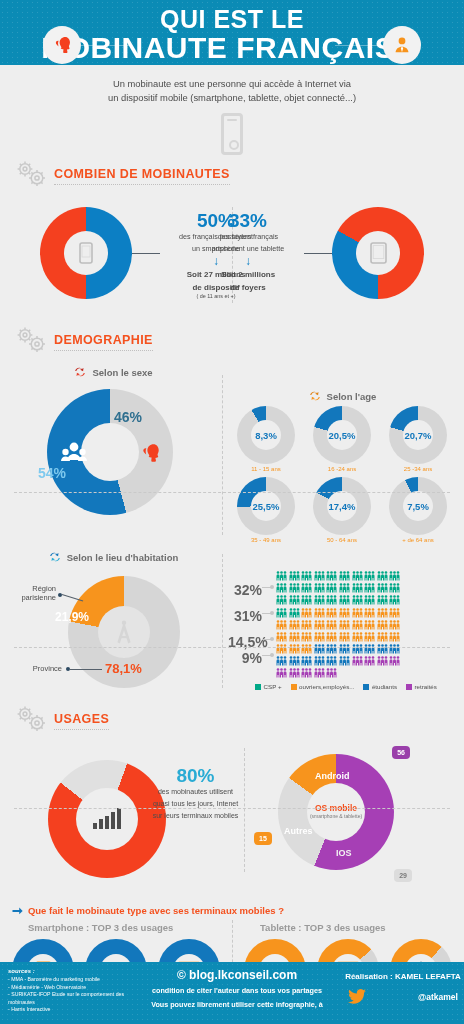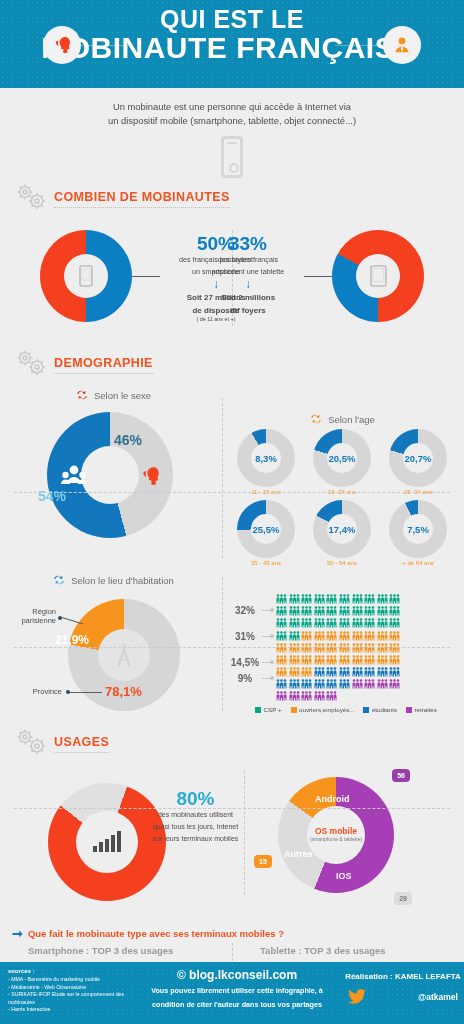--- a/index.html
+++ b/index.html
@@ -9,21 +9,21 @@
     background:#eeeeee;
     width:464px; height:1024px;
     overflow:hidden;
     position:relative;
   }
   .page { width:464px; height:1024px; position:relative; background:#eeeeee; }
 
   
   .header {
     background:#0b8bb5;
-    height:88px;
+    height:65px;
     position:relative;
     background-image:radial-gradient(circle, rgba(255,255,255,.13) 0.6px, transparent 0.7px);
     background-size:5px 5px;
     overflow:hidden;
   }
   .header-title {
     text-align:center;
     color:#ffffff;
     font-weight:bold;
     letter-spacing:.5px;
@@ -66,21 +66,21 @@
   }
 
   
   .sec-head { display:flex; align-items:center; padding-left:12px; margin-top:4px; }
   .gears { width:38px; height:34px; position:relative; flex:0 0 38px; }
   .sec-title {
     color:#f4511e; font-weight:bold; font-size:12.5px; letter-spacing:.4px;
     border-bottom:1px dotted #c0bfbf; padding-bottom:3px; margin-left:4px;
   }
   .sub-head { display:flex; align-items:center; justify-content:center; gap:5px; margin-bottom:3px; }
-  .sub-head .lbl { color:#6d6d6d; font-size:9.5px; font-weight:normal; }
+  .sub-head .lbl { color:#6d6d6d; font-size:9.5px; font-weight:bold; }
 
   
   .donut { position:relative; border-radius:50%; }
   .donut .hole {
     position:absolute; border-radius:50%; background:#eeeeee;
     left:50%; top:50%; transform:translate(-50%,-50%);
     display:flex; align-items:center; justify-content:center;
   }
 
   
@@ -116,21 +116,21 @@
   .hab-21 { position:absolute; left:55px; top:62px; font-size:12px; font-weight:bold; color:#ffffff; }
   .hab-78 { position:absolute; left:105px; top:113px; font-size:13px; font-weight:bold; color:#f4511e; }
   .hab-lbl { position:absolute; font-size:7.5px; color:#4d4d4d; text-align:right; line-height:1.2; }
   .dot { width:4px; height:4px; border-radius:50%; background:#2d4a63; position:absolute; }
 
   .prof { position:absolute; left:228px; top:22px; width:236px; }
   .prof-rows { position:relative; padding-left:48px; }
   .prow { display:flex; gap:1.6px; margin-bottom:1.1px; }
   .ppl { width:11px; height:11px; }
   .prof-pcts { position:absolute; left:0; top:0; width:46px; }
-  .prof-pct { position:absolute; font-size:10px; color:#636363; font-weight:bold; text-align:center; width:34px;}
+  .prof-pct { position:absolute; font-size:14px; color:#636363; font-weight:bold; text-align:right; width:34px;}
   .prof-pct .pdot { position:absolute; right:-12px; top:3px; width:4px; height:4px; border-radius:50%; background:#c6c6c6;}
   .prof-pct .pline { position:absolute; right:-10px; top:5px; width:10px; height:1px; background:#c6c6c6;}
   .prof-legend { display:flex; justify-content:center; gap:9px; margin-top:5px; }
   .leg-item { display:flex; align-items:center; gap:2.5px; font-size:6.2px; color:#4d4d4d; }
   .leg-sw { width:6px; height:6px; }
 
   
   .usages { position:relative; height:160px; }
   .us-donut { position:absolute; left:48px; top:22px; }
   .us-txt { position:absolute; left:138px; top:28px; width:115px; text-align:center; }
@@ -1305,22 +1305,22 @@
       <div class="st">sources :</div>
       <ul id="src-list">
           <li>- MMA - Baromètre du marketing mobile</li>
           <li>- Médiamétrie - Web Observatoire</li>
           <li>- SURIKATE-IFOP Etude sur le comportement des mobinautes</li>
           <li>- Harris Interactive</li>
         </ul>
     </div>
     <div class="f-mid">
       <div class="url">© <span>blog.lkconseil.com</span></div>
+      <div class="lic">condition de citer l'auteur dans tous vos partages</div>
       <div class="lic">Vous pouvez librement utiliser cette infographie, à</div>
-      <div class="lic">condition de citer l'auteur dans tous vos partages</div>
     </div>
     <div class="f-right">
       <div class="real">Réalisation : KAMEL LEFAFTA</div>
       <div class="tw">
         <svg width="18" height="15" viewBox="0 0 24 20">
           <path d="M24 2.4a9.5 9.5 0 01-2.8.8A4.9 4.9 0 0023.3.4a9.7 9.7 0 01-3.1 1.2A4.9 4.9 0 0011.9 6a13.8 13.8 0 01-10-5.1 4.9 4.9 0 001.5 6.5A4.8 4.8 0 011.2 6.8v.1a4.9 4.9 0 003.9 4.8 4.9 4.9 0 01-2.2.1 4.9 4.9 0 004.6 3.4A9.8 9.8 0 010 17.3a13.8 13.8 0 007.5 2.2c9 0 13.9-7.4 13.9-13.9V5a9.9 9.9 0 002.6-2.6z" fill="#f7941d"></path>
         </svg>
         <span class="handle">@atkamel</span>
       </div>
     </div>

